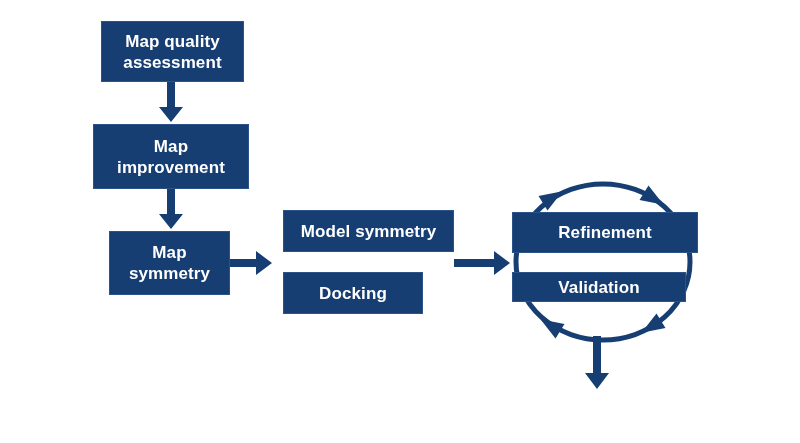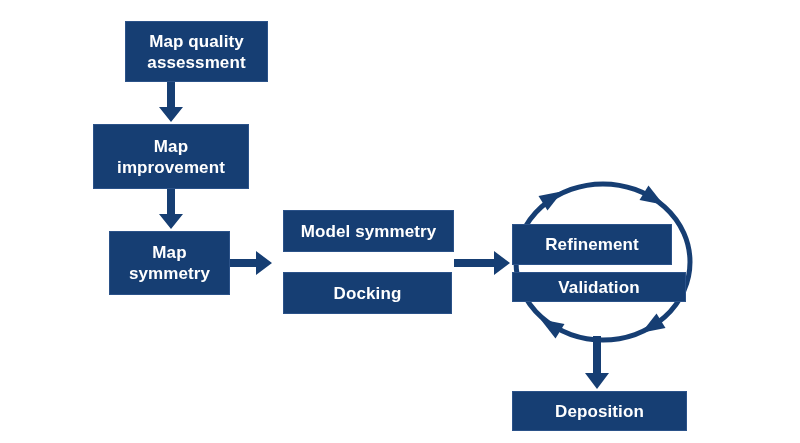--- a/index.html
+++ b/index.html
@@ -60,48 +60,45 @@
 
     <polygon class="arrow" points="167,189 175,189 175,214 183,214 171,229 159,214 167,214"></polygon>
 
     <polygon class="arrow" points="230,259 256,259 256,251 272,263 256,275 256,267 230,267"></polygon>
 
     <polygon class="arrow" points="454,259 494,259 494,251 510,263 494,275 494,267 454,267"></polygon>
 
     <polygon class="arrow" points="593,336 601,336 601,373 609,373 597,389 585,373 593,373"></polygon>
   </svg>
 
-  <div class="node" style="left:101px;top:21px;width:143px;height:61px;margin-left:24px;">
+  <div class="node" style="left:101px;top:21px;width:143px;height:61px;">
     <span class="node-label">Map quality
 assessment</span>
   </div>
 
   <div class="node" style="left:93px;top:124px;width:156px;height:65px;">
     <span class="node-label">Map
 improvement</span>
   </div>
 
   <div class="node" style="left:109px;top:231px;width:121px;height:64px;">
     <span class="node-label">Map
 symmetry</span>
   </div>
 
   <div class="node" style="left:283px;top:210px;width:171px;height:42px;">
     <span class="node-label">Model symmetry</span>
   </div>
 
-  <div class="node" style="left:283px;top:272px;width:169px;height:42px;">
+  <div class="node" style="left:283px;top:272px;width:140px;height:42px;">
     <span class="node-label">Docking</span>
   </div>
 
-  <div class="node" style="left:512px;top:224px;width:160px;height:41px;">
+  <div class="node" style="left:512px;top:212px;width:186px;height:41px;">
     <span class="node-label">Refinement</span>
   </div>
 
   <div class="node" style="left:512px;top:272px;width:174px;height:30px;">
     <span class="node-label">Validation</span>
   </div>
 
-  <div class="node" style="left:512px;top:391px;width:175px;height:40px;">
-    <span class="node-label">Deposition</span>
-  </div>
 
 </div>
 
 </body></html>

